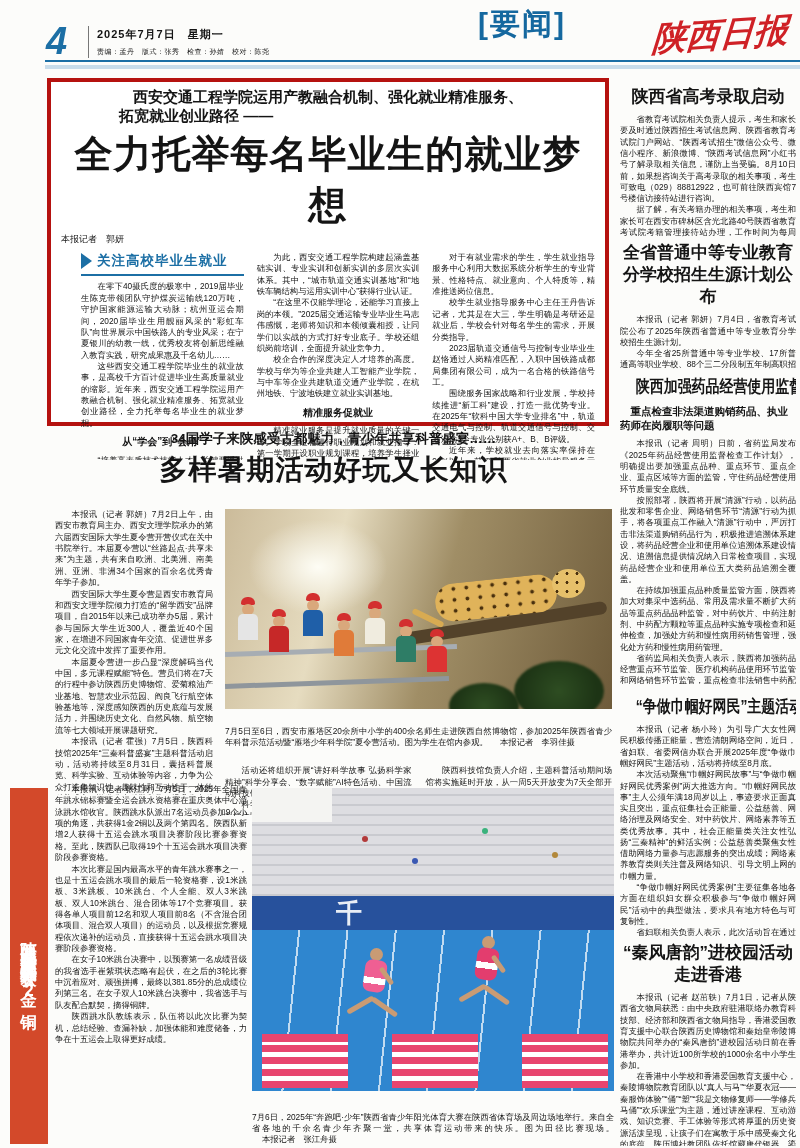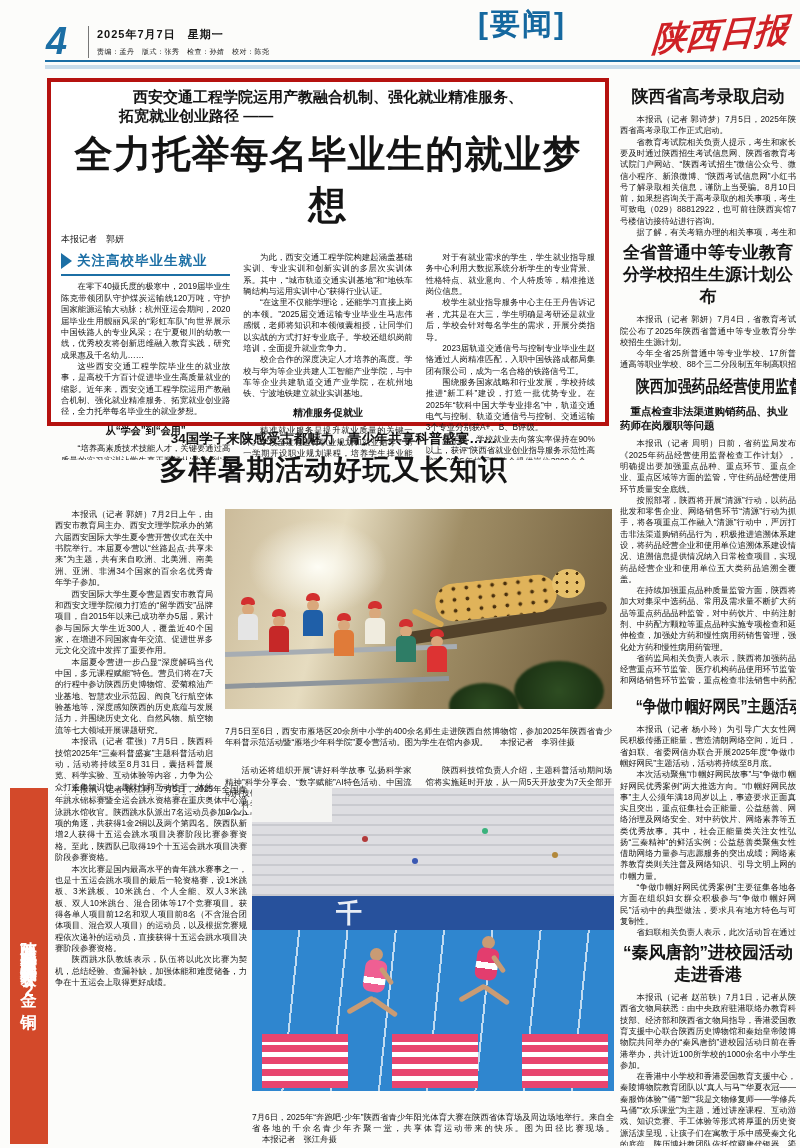--- a/index.html
+++ b/index.html
@@ -17,21 +17,21 @@
             font-family:"DejaVu Serif","Liberation Serif",serif;font-style:italic;transform:rotate(-4deg) skewX(-8deg);}
   .rule1{position:absolute;left:45px;right:0;top:60px;height:2px;background:#1c6fa5;}
   .rule2{position:absolute;left:45px;right:0;top:65px;height:4px;background:#c8dcea;}
   
   .main-box{position:absolute;left:47px;top:78px;width:562px;height:348px;border:4px solid #b5120f;
             background:#fff;box-sizing:border-box;padding:6px 10px 4px;}
   .kicker1{text-align:center;font-size:15px;font-weight:bold;}
   .kicker2{font-size:15px;font-weight:bold;padding-left:58px;text-indent:0;}
   .big-title{text-align:center;font-size:38px;font-weight:900;letter-spacing:1px;margin:3px 0 2px;}
   .byline{text-align:left;font-size:9px;margin-bottom:6px;}
-  .main-cols{display:flex;gap:13px;height:208px;overflow:hidden;}
+  .main-cols{display:flex;gap:13px;height:208px;overflow:hidden;margin-left:20px;}
   .mcol{flex:1;font-size:8.3px;line-height:1.37;text-align:justify;}
   .label-wrap{display:flex;align-items:center;gap:5px;border-bottom:2px solid #1c6fa5;padding-bottom:4px;margin-bottom:5px;}
   .label-tri{width:0;height:0;border-left:11px solid #1c6fa5;border-top:8px solid transparent;border-bottom:8px solid transparent;}
   .label-text{color:#1c6fa5;font-weight:bold;font-size:13.5px;letter-spacing:1px;}
   .subhead{text-align:center;font-weight:bold;font-size:10px;margin:6px 0;text-indent:0;}
   
   .sb{position:absolute;left:620px;width:176px;overflow:hidden;}
   .sb h3{font-size:17px;text-align:center;margin:0 0 6px;line-height:1.3;font-weight:900;}
   .sb h3.squeeze{white-space:nowrap;transform:scaleX(.82);transform-origin:center;}
   .sb-sub{font-size:10.5px;font-weight:bold;line-height:1.35;margin:2px 0 6px;text-indent:1em;}
@@ -146,21 +146,20 @@
           <p>围绕服务国家战略和行业发展，学校持续推进“新工科”建设，打造一批优势专业。在2025年“软科中国大学专业排名”中，轨道交通电气与控制、轨道交通信号与控制、交通运输3个专业分别获A+、B、B评级。</p>
           <p>近年来，学校就业去向落实率保持在90%以上，获评“陕西省就业创业指导服务示范性高校”。2025年校园招聘会提供岗位3800余个，覆盖轨道交通、信息技术、金融、教育等领域，为学生搭建了多元选择的平台。</p>
         </div>
     </div>
   </div>
 </div>
 
 <div class="sb" style="top:86px;height:152px;">
   <h3>陕西省高考录取启动</h3>
   <div class="sb-body">
-      <p>本报讯（记者 郭诗梦）7月5日，2025年陕西省高考录取工作正式启动。</p>
       <p>省教育考试院相关负责人提示，考生和家长要及时通过陕西招生考试信息网、陕西省教育考试院门户网站、“陕西考试招生”微信公众号、微信小程序、新浪微博、“陕西考试信息网”小红书号了解录取相关信息，谨防上当受骗。8月10日前，如果想咨询关于高考录取的相关事项，考生可致电（029）88812922，也可前往陕西宾馆7号楼信访接待站进行咨询。</p>
       <p>据了解，有关考籍办理的相关事项，考生和家长可在西安市碑林区含光北路40号陕西省教育考试院考籍管理接待站办理，工作时间为每周二、周三8时30分至11时30分、15时至17时。</p>
     </div>
 </div>
 <div class="sb" style="top:242px;height:130px;">
   <h3>全省普通中等专业教育 分学校招生生源计划公布</h3>
   <div class="sb-body">
       <p>本报讯（记者 郭妍）7月4日，省教育考试院公布了2025年陕西省普通中等专业教育分学校招生生源计划。</p>
       <p>今年全省25所普通中等专业学校、17所普通高等职业学校、88个三二分段制五年制高职招生教学点和1所外省中等专业学校共计划招生27042名。</p>
     </div>
@@ -265,20 +264,21 @@
           </div>
       </div>
     </div>
   </div>
 </div>
 
 <div class="banner-vert">陕西健儿在全国青年跳水锦标赛获1金2铜</div>
 <div class="diving">
     <p>本报讯（记者 张江舟）7月5日，2025年全国青年跳水锦标赛暨全运会跳水资格赛在重庆奥体中心游泳跳水馆收官。陕西跳水队派出7名运动员参加9个小项的角逐，共获得1金2铜以及两个第四名。陕西队新增2人获得十五运会跳水项目决赛阶段比赛参赛资格。至此，陕西队已取得19个十五运会跳水项目决赛阶段参赛资格。</p>
     <p>本次比赛是国内最高水平的青年跳水赛事之一，也是十五运会跳水项目的最后一轮资格赛，设1米跳板、3米跳板、10米跳台、个人全能、双人3米跳板、双人10米跳台、混合团体等17个竞赛项目。获得各单人项目前12名和双人项目前8名（不含混合团体项目、混合双人项目）的运动员，以及根据竞赛规程依次递补的运动员，直接获得十五运会跳水项目决赛阶段参赛资格。</p>
+    <p>在女子10米跳台决赛中，以预赛第一名成绩晋级的我省选手崔紫琪状态略有起伏，在之后的3轮比赛中沉着应对、顽强拼搏，最终以381.85分的总成绩位列第三名。在女子双人10米跳台决赛中，我省选手与队友配合默契，摘得铜牌。</p>
     <p>陕西跳水队教练表示，队伍将以此次比赛为契机，总结经验、查漏补缺，加强体能和难度储备，力争在十五运会上取得更好成绩。</p>
   </div>
 
 <div class="photo2">
   <div class="p2-stands">
     <div class="p2-tent"></div>
     <div class="spec" style="left:110px;top:48px;background:#b23a3a;"></div>
     <div class="spec" style="left:160px;top:70px;background:#3a58b2;"></div>
     <div class="spec" style="left:230px;top:40px;background:#3ab27c;"></div>
     <div class="spec" style="left:300px;top:64px;background:#b2883a;"></div>

